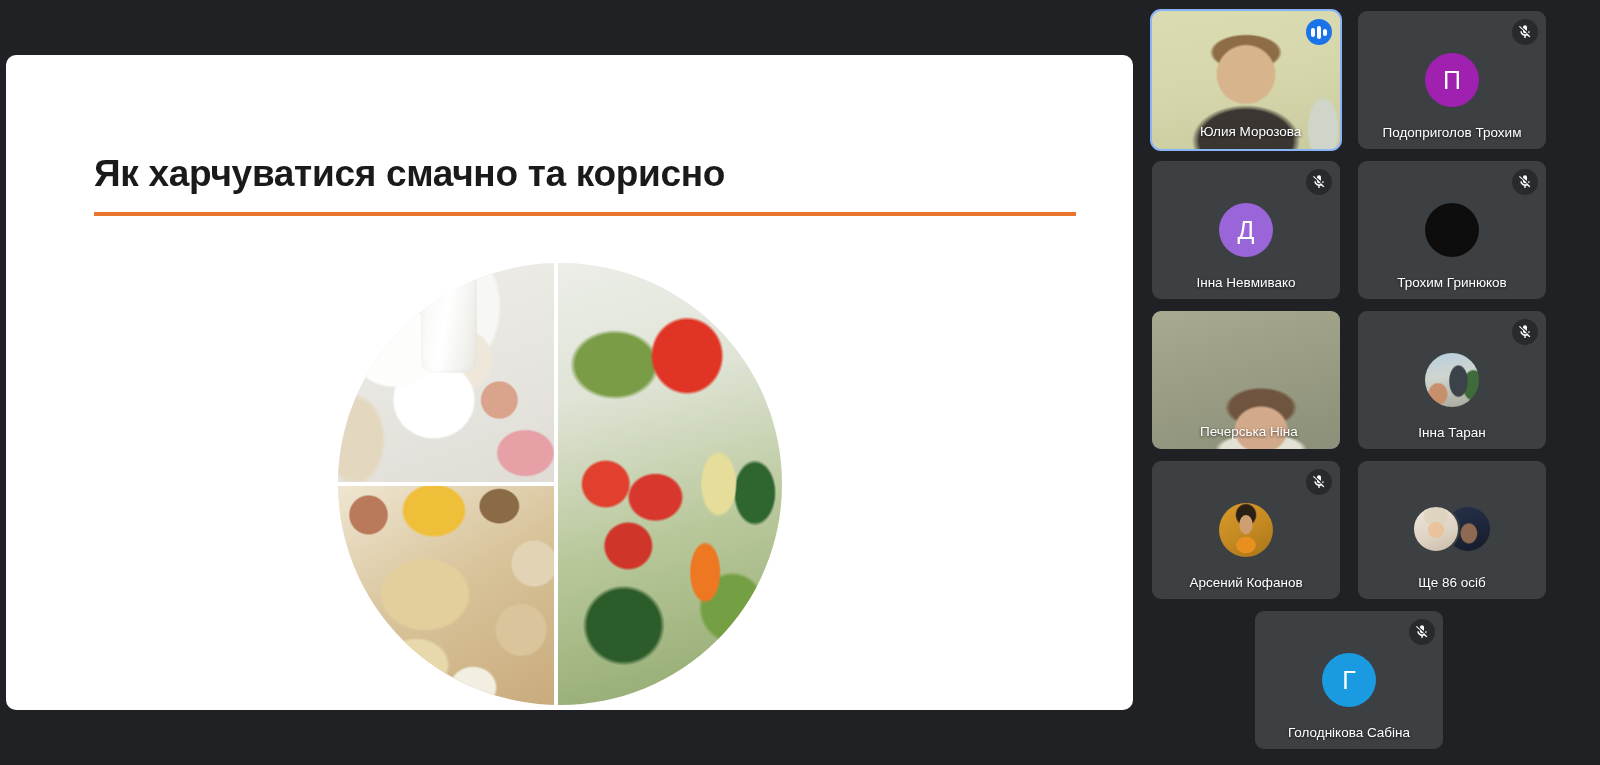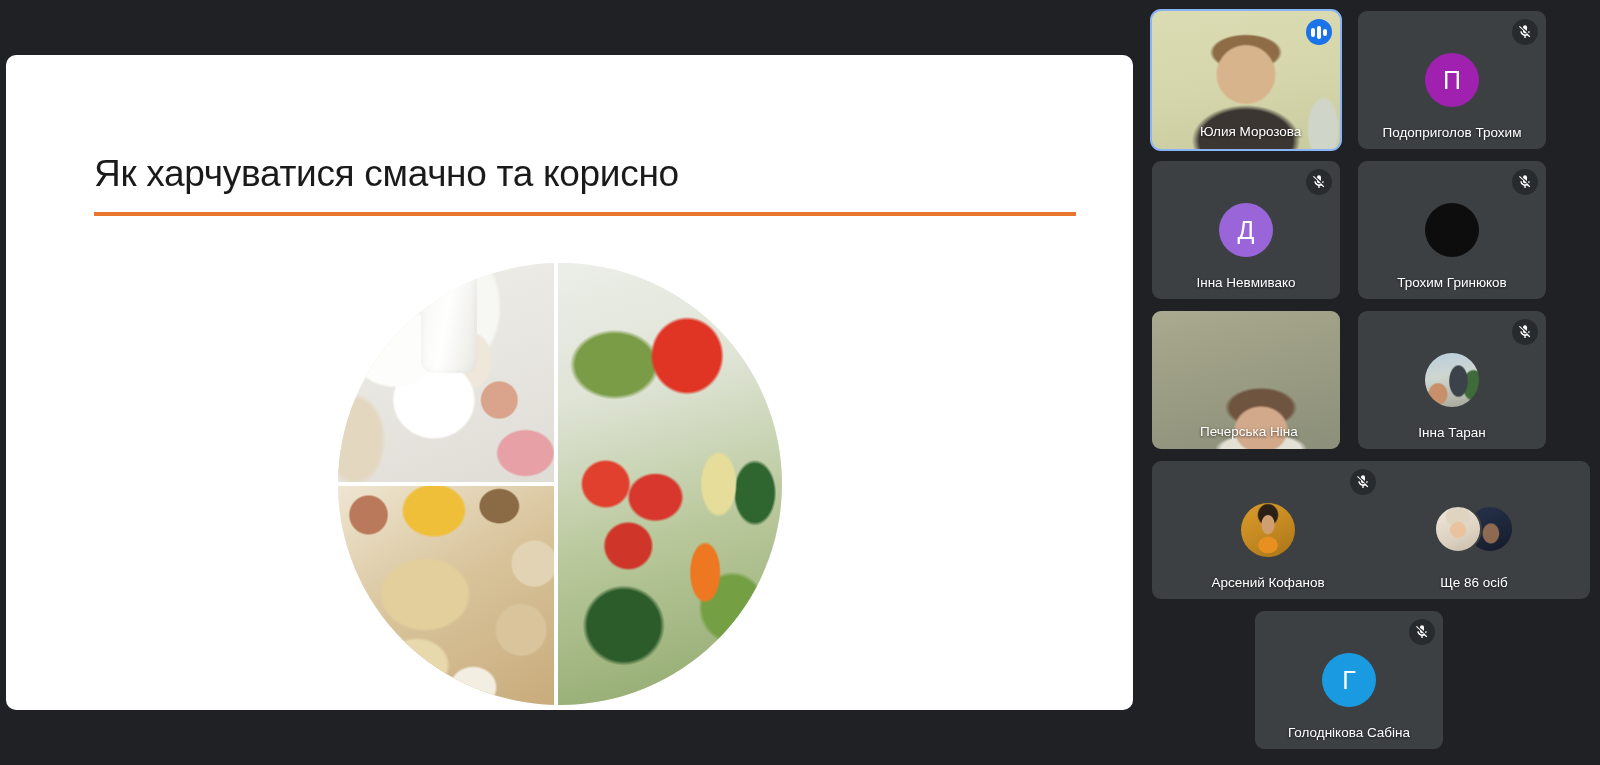--- a/index.html
+++ b/index.html
@@ -33,21 +33,21 @@
     border-radius: 10px;
     overflow: hidden;
   }
 
   .slide-title {
     position: absolute;
     left: 88px;
     top: 98px;
     width: 990px;
     font-size: 37px;
-    font-weight: normal;
+    font-weight: bold;
     color: #1a1a1a;
     letter-spacing: -0.3px;
     white-space: nowrap;
   }
   .slide-rule {
     position: absolute;
     left: 88px;
     top: 157px;
     width: 982px;
     height: 4px;
@@ -171,21 +171,21 @@
     height: 138px;
     border-radius: 9px;
     background: #3c4043;
     overflow: hidden;
   }
   .tile.col-l { left: 7px; }
   .tile.col-r { left: 213px; }
   .tile.row-1 { top: 11px; }
   .tile.row-2 { top: 161px; }
   .tile.row-3 { top: 311px; }
-  .tile.row-4 { top: 461px; padding-left: 44px; }
+  .tile.row-4 { top: 461px; }
   .tile.centered { left: 110px; top: 611px; }
 
   .tile.active-speaker {
     outline: 3px solid #8ab4f8;
     outline-offset: -1px;
   }
 
   .tile-name {
     position: absolute;
     left: 0; right: 0;

